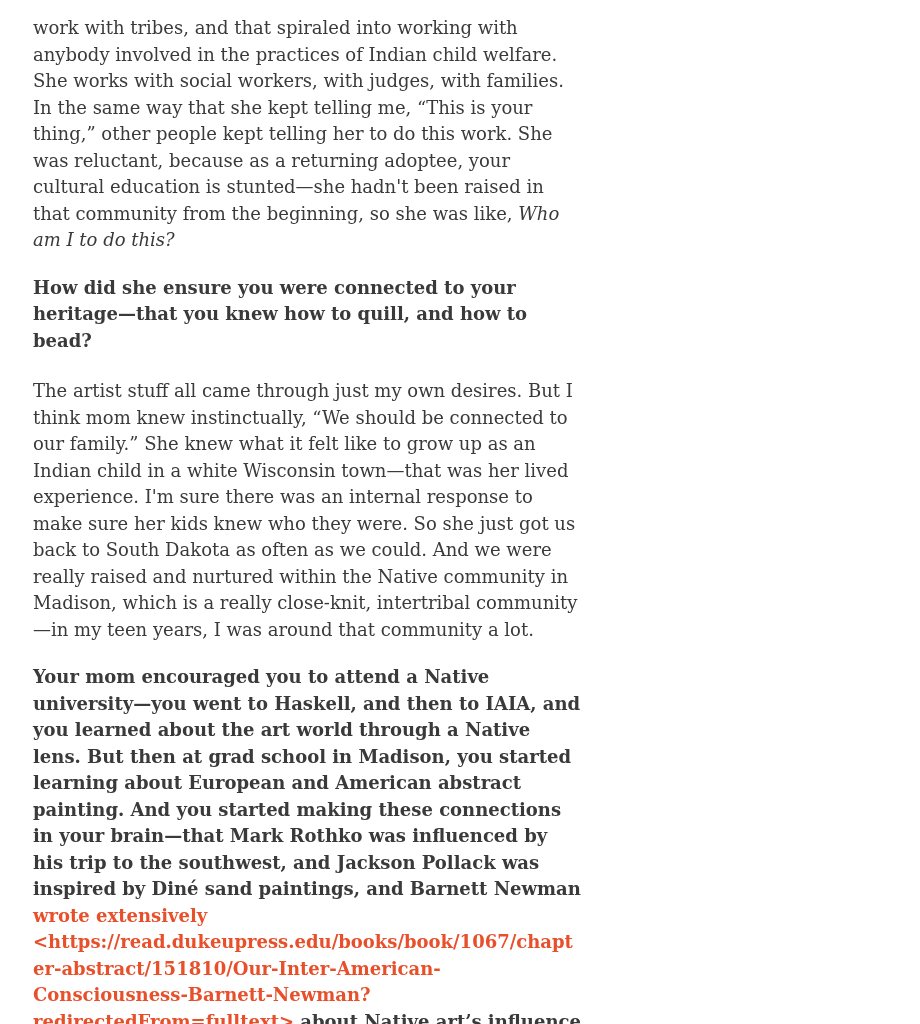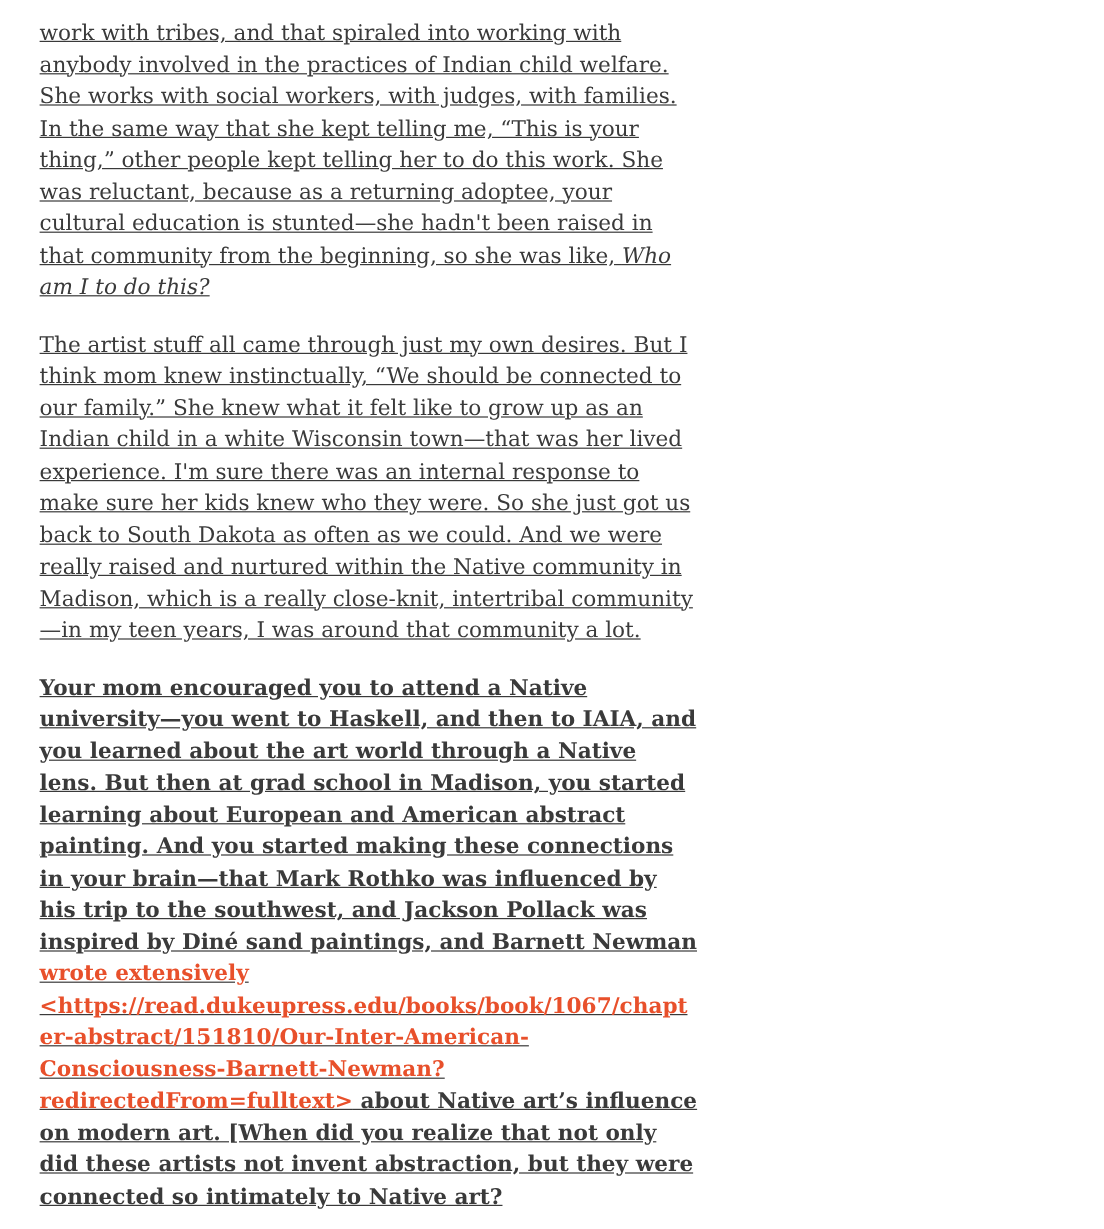--- a/index.html
+++ b/index.html
@@ -18,21 +18,20 @@
     padding: 15px 0 0 33px;
     width: 581px; 
     font-family: "DejaVu Serif", "Liberation Serif", serif;
     font-size: 18px;
     line-height: 26.5px;
     color: var(--text-color);
   }
   .article p {
     margin: 0 0 21px 0;
     overflow-wrap: break-word;
-    text-decoration: underline;
   }
   p.question {
     font-weight: bold;
     margin-bottom: 24px;
   }
   .inline-link {
     color: var(--link-color);
     font-weight: bold;
     text-decoration: none;
     cursor: pointer;
@@ -41,20 +40,21 @@
 </style>
 </head>
 <body>
 
 <main class="article">
 
   <p>
     <span>work with tribes, and that spiraled into working with anybody involved in the practices of Indian child welfare. She works with social workers, with judges, with families. In the same way that she kept telling me, “This is your thing,” other people kept telling her to do this work. She was reluctant, because as a returning adoptee, your cultural education is stunted—she hadn't been raised in that community from the beginning, so she was like, </span><em>Who am I to do this?</em>
   </p>
 
+  <p class="question">How did she ensure you were connected to your heritage—that you knew how to quill, and how to bead?</p>
 
   <p>The artist stuff all came through just my own desires. But I think mom knew instinctually, “We should be connected to our family.” She knew what it felt like to grow up as an Indian child in a white Wisconsin town—that was her lived experience. I'm sure there was an internal response to make sure her kids knew who they were. So she just got us back to South Dakota as often as we could. And we were really raised and nurtured within the Native community in Madison, which is a really close-knit, intertribal community—in my teen years, I was around that community a lot.</p>
 
   <p class="question">
     <span>Your mom encouraged you to attend a Native university—you went to Haskell, and then to IAIA, and you learned about the art world through a Native lens. But then at grad school in Madison, you started learning about European and American abstract painting. And you started making these connections in your brain—that Mark Rothko was influenced by his trip to the southwest, and Jackson Pollack was inspired by Diné sand paintings, and Barnett Newman </span><a class="inline-link" href="#">wrote extensively &lt;https://read.dukeupress.edu/books/book/1067/chapter-abstract/151810/Our-Inter-American-Consciousness-Barnett-Newman?redirectedFrom=fulltext&gt;</a><span> about Native art’s influence on modern art. [When did you realize that not only did these artists not invent abstraction, but they were connected so intimately to Native art?</span>
   </p>
 
 </main>
 
 </body></html>

